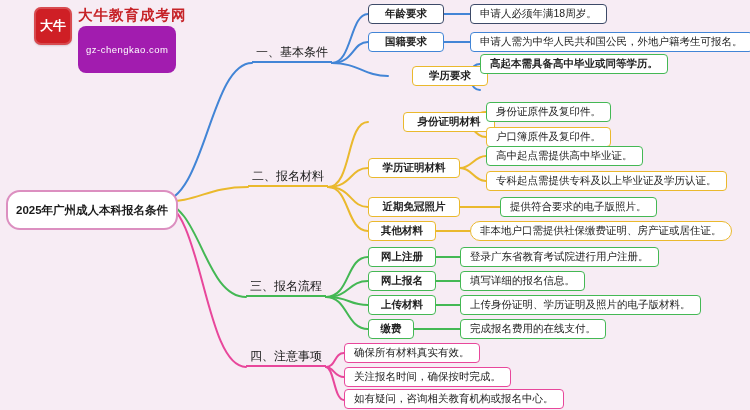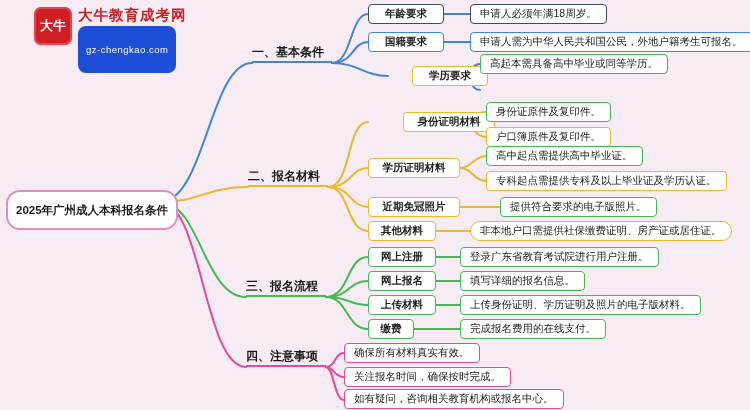--- a/index.html
+++ b/index.html
@@ -15,42 +15,42 @@
     padding:0 9px;font-size:10.5px;color:#222;white-space:nowrap;
   }
   .ctr{justify-content:center;font-weight:600;}
   .b-navy{border:1.5px solid #3d4a68;}
   .b-blue{border:1.5px solid #4285d6;}
   .b-yellow{border:1.5px solid #eab92d;}
   .b-green{border:1.5px solid #44b854;}
   .b-pink{border:1.5px solid #e8479b;}
   .branch-label{
     position:absolute;z-index:2;height:17px;line-height:17px;width:80px;
-    font-size:12px;font-weight:bold;color:#1a1a1a;
+    text-align:center;font-size:12px;font-weight:normal;color:#1a1a1a;
     white-space:nowrap;
   }
   .u-blue{border-bottom:2.5px solid #4285d6;}
   .u-yellow{border-bottom:2.5px solid #eab92d;}
   .u-green{border-bottom:2.5px solid #44b854;}
   .u-pink{border-bottom:2.5px solid #e8479b;}
   .root{
     position:absolute;left:6px;top:190px;z-index:2;background:#fff;
     border:2px solid #dc8fc0;border-radius:14px;padding:11px 8px;
     font-size:11.5px;line-height:14px;font-weight:bold;color:#1a1a1a;white-space:nowrap;
   }
   .logo{position:absolute;left:10px;top:7px;z-index:3;display:flex;margin-left:24px;}
   .logo-badge{
     width:38px;height:38px;background:#cf1f25;border-radius:7px;
     display:flex;align-items:center;justify-content:center;
     color:#fff;font-weight:bold;font-size:13px;box-shadow:inset 0 0 0 2px #fff3, 0 1px 2px #0002;
   }
   .logo-text{margin-left:6px;display:flex;flex-direction:column;justify-content:center;}
   .logo-brand{color:#c62328;font-size:14.5px;font-weight:bold;letter-spacing:1px;line-height:17px;}
   .logo-domain{
-    margin-top:2px;background:#1d4ed8;color:#fff;font-size:9.5px;line-height:13px;
+    margin-top:2px;background:#a21caf;color:#fff;font-size:9.5px;line-height:13px;
     border-radius:8px;padding:17px 8px;align-self:flex-start;letter-spacing:.5px;
   }
 </style>
 </head>
 <body>
 
 <div class="canvas">
 
   <svg class="wires" width="750" height="410" viewBox="0 0 750 410" fill="none" stroke-linecap="round" stroke-width="2">
 
@@ -112,21 +112,21 @@
   <div class="branch-label u-blue" style="left:252px;top:44px;">一、基本条件</div>
   <div class="branch-label u-yellow" style="left:248px;top:168px;">二、报名材料</div>
   <div class="branch-label u-green" style="left:246px;top:278px;">三、报名流程</div>
   <div class="branch-label u-pink" style="left:246px;top:348px;">四、注意事项</div>
 
   <div class="node ctr b-navy" style="left:368px;top:4px;width:76px;">年龄要求</div>
   <div class="node b-navy" style="left:470px;top:4px;">申请人必须年满18周岁。</div>
   <div class="node ctr b-blue" style="left:368px;top:32px;width:76px;">国籍要求</div>
   <div class="node b-blue" style="left:470px;top:32px;">申请人需为中华人民共和国公民，外地户籍考生可报名。</div>
   <div class="node ctr b-yellow" style="left:388px;top:66px;width:76px;margin-left:24px;">学历要求</div>
-  <div class="node b-green" style="left:480px;top:54px;">高起本需具备高中毕业或同等学历。</div>
+  <div class="node b-green" style="left:480px;top:54px;font-weight:bold;">高起本需具备高中毕业或同等学历。</div>
 
   <div class="node ctr b-yellow" style="left:368px;top:112px;width:92px;margin-left:35px;">身份证明材料</div>
   <div class="node b-green" style="left:486px;top:102px;">身份证原件及复印件。</div>
   <div class="node b-yellow" style="left:486px;top:127px;">户口簿原件及复印件。</div>
   <div class="node ctr b-yellow" style="left:368px;top:158px;width:92px;">学历证明材料</div>
   <div class="node b-green" style="left:486px;top:146px;">高中起点需提供高中毕业证。</div>
   <div class="node b-yellow" style="left:486px;top:171px;">专科起点需提供专科及以上毕业证及学历认证。</div>
   <div class="node ctr b-yellow" style="left:368px;top:197px;width:92px;">近期免冠照片</div>
   <div class="node b-green" style="left:500px;top:197px;">提供符合要求的电子版照片。</div>
   <div class="node ctr b-yellow" style="left:368px;top:221px;width:68px;">其他材料</div>

